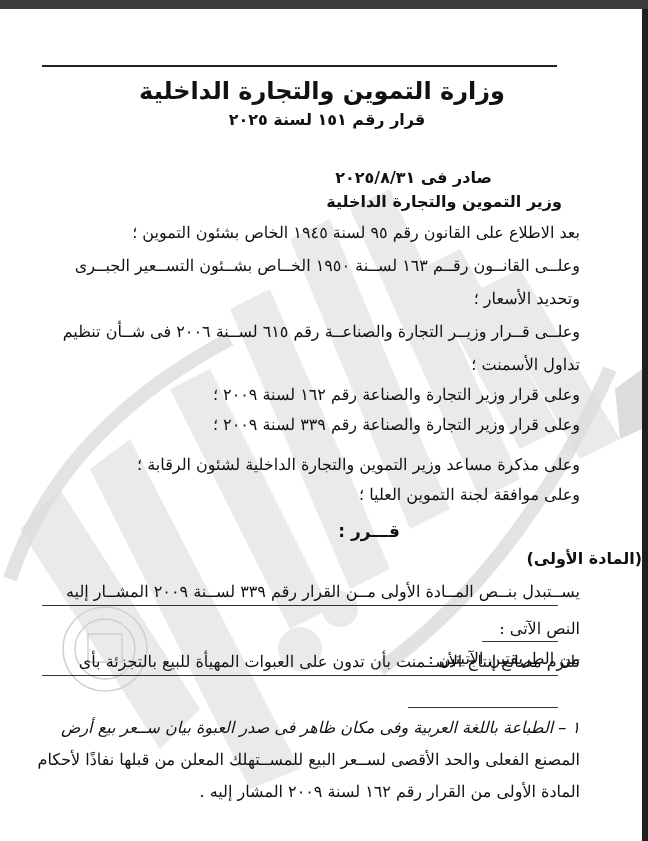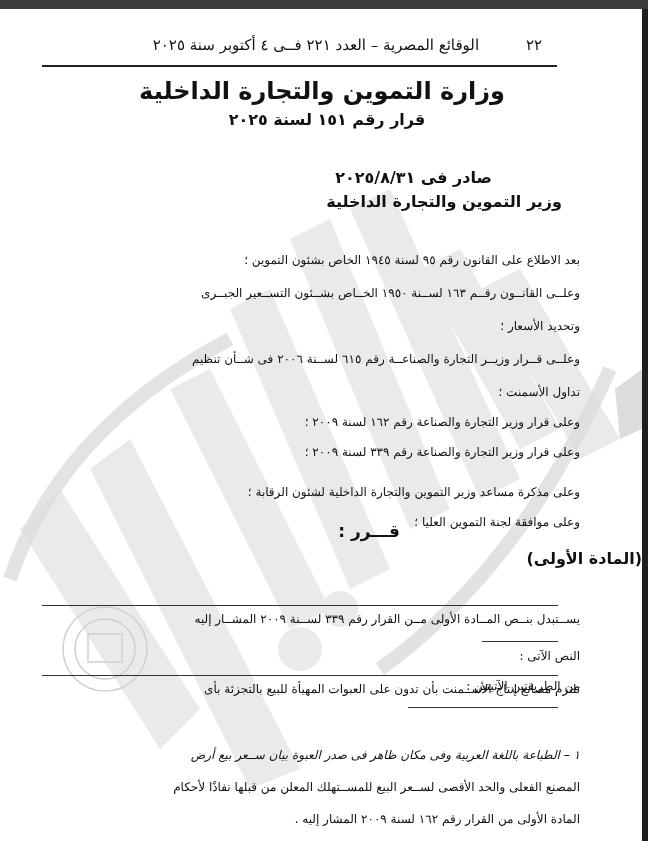--- a/index.html
+++ b/index.html
@@ -32,21 +32,21 @@
     }
     .hdr { right: 100px; top: 27px; font-size: 15px; }
     .hdr .pnum { margin-left: 42px; }
     .hdr-rule {
       position: absolute; left: 42px; top: 56px; width: 515px; height: 1.5px; background: #222;
     }
     .title { top: 68px; right: 70px; width: 500px; text-align: center; font-size: 24px; font-weight: bold; font-family: "DejaVu Sans", sans-serif; }
     .dec { top: 101px; right: 150px; width: 330px; text-align: center; font-size: 16px; font-weight: bold; font-family: "DejaVu Sans", sans-serif; }
     .issued { top: 159px; right: 150px; width: 330px; text-align: right; font-size: 16px; font-weight: bold; font-family: "DejaVu Sans", sans-serif; }
     .minister { top: 183px; right: 80px; font-size: 16px; font-weight: bold; font-family: "DejaVu Sans", sans-serif; }
-    .p { font-size: 12px; margin-top: 30px; }
+    .p { font-size: 16px; }
     .decree { top: 512px; width: 546px; text-align: center; right: 0; font-size: 17px; font-weight: bold; font-family: "DejaVu Sans", sans-serif; }
     .article { top: 540px; width: 642px; text-align: right; right: 0; font-size: 16px; font-weight: bold; font-family: "DejaVu Sans", sans-serif; }
     .ul-line { position: absolute; height: 1.2px; background: #333; }
   </style>
 </head>
 <body>
 
 <div class="topbar"></div>
 <div class="rightbar"></div>
 
@@ -70,24 +70,20 @@
     </g>
     <g fill="none" stroke="#cfcfcf" stroke-width="1.5">
       <circle cx="105" cy="640" r="42"></circle>
       <circle cx="105" cy="640" r="30"></circle>
       <rect x="88" y="625" width="34" height="28"></rect>
     </g>
     <path d="M615,380 L642,360 L642,420 L620,430 Z" fill="#dcdcdc"></path>
   </svg>
 
   <div class="content">
-    <div class="line hdr">
-      <span class="pnum">٢٢</span>
-      <span>الوقائع المصرية – العدد ٢٢١ فــى ٤ أكتوبر سنة ٢٠٢٥</span>
-    </div>
     <div class="hdr-rule"></div>
 
     <div class="line title">وزارة التموين والتجارة الداخلية</div>
     <div class="line dec">قرار رقم ١٥١ لسنة ٢٠٢٥</div>
     <div class="line issued">صادر فى ٢٠٢٥/٨/٣١</div>
     <div class="line minister">وزير التموين والتجارة الداخلية</div>
 
     <div class="line p" style="top:214px; right:62px;">بعد الاطلاع على القانون رقم ٩٥ لسنة ١٩٤٥ الخاص بشئون التموين ؛</div>
     <div class="line p" style="top:247px; right:62px;">وعلــى القانــون رقــم ١٦٣ لســنة ١٩٥٠ الخــاص بشــئون التســعير الجبــرى</div>
     <div class="line p" style="top:280px; right:62px;">وتحديد الأسعار ؛</div>

